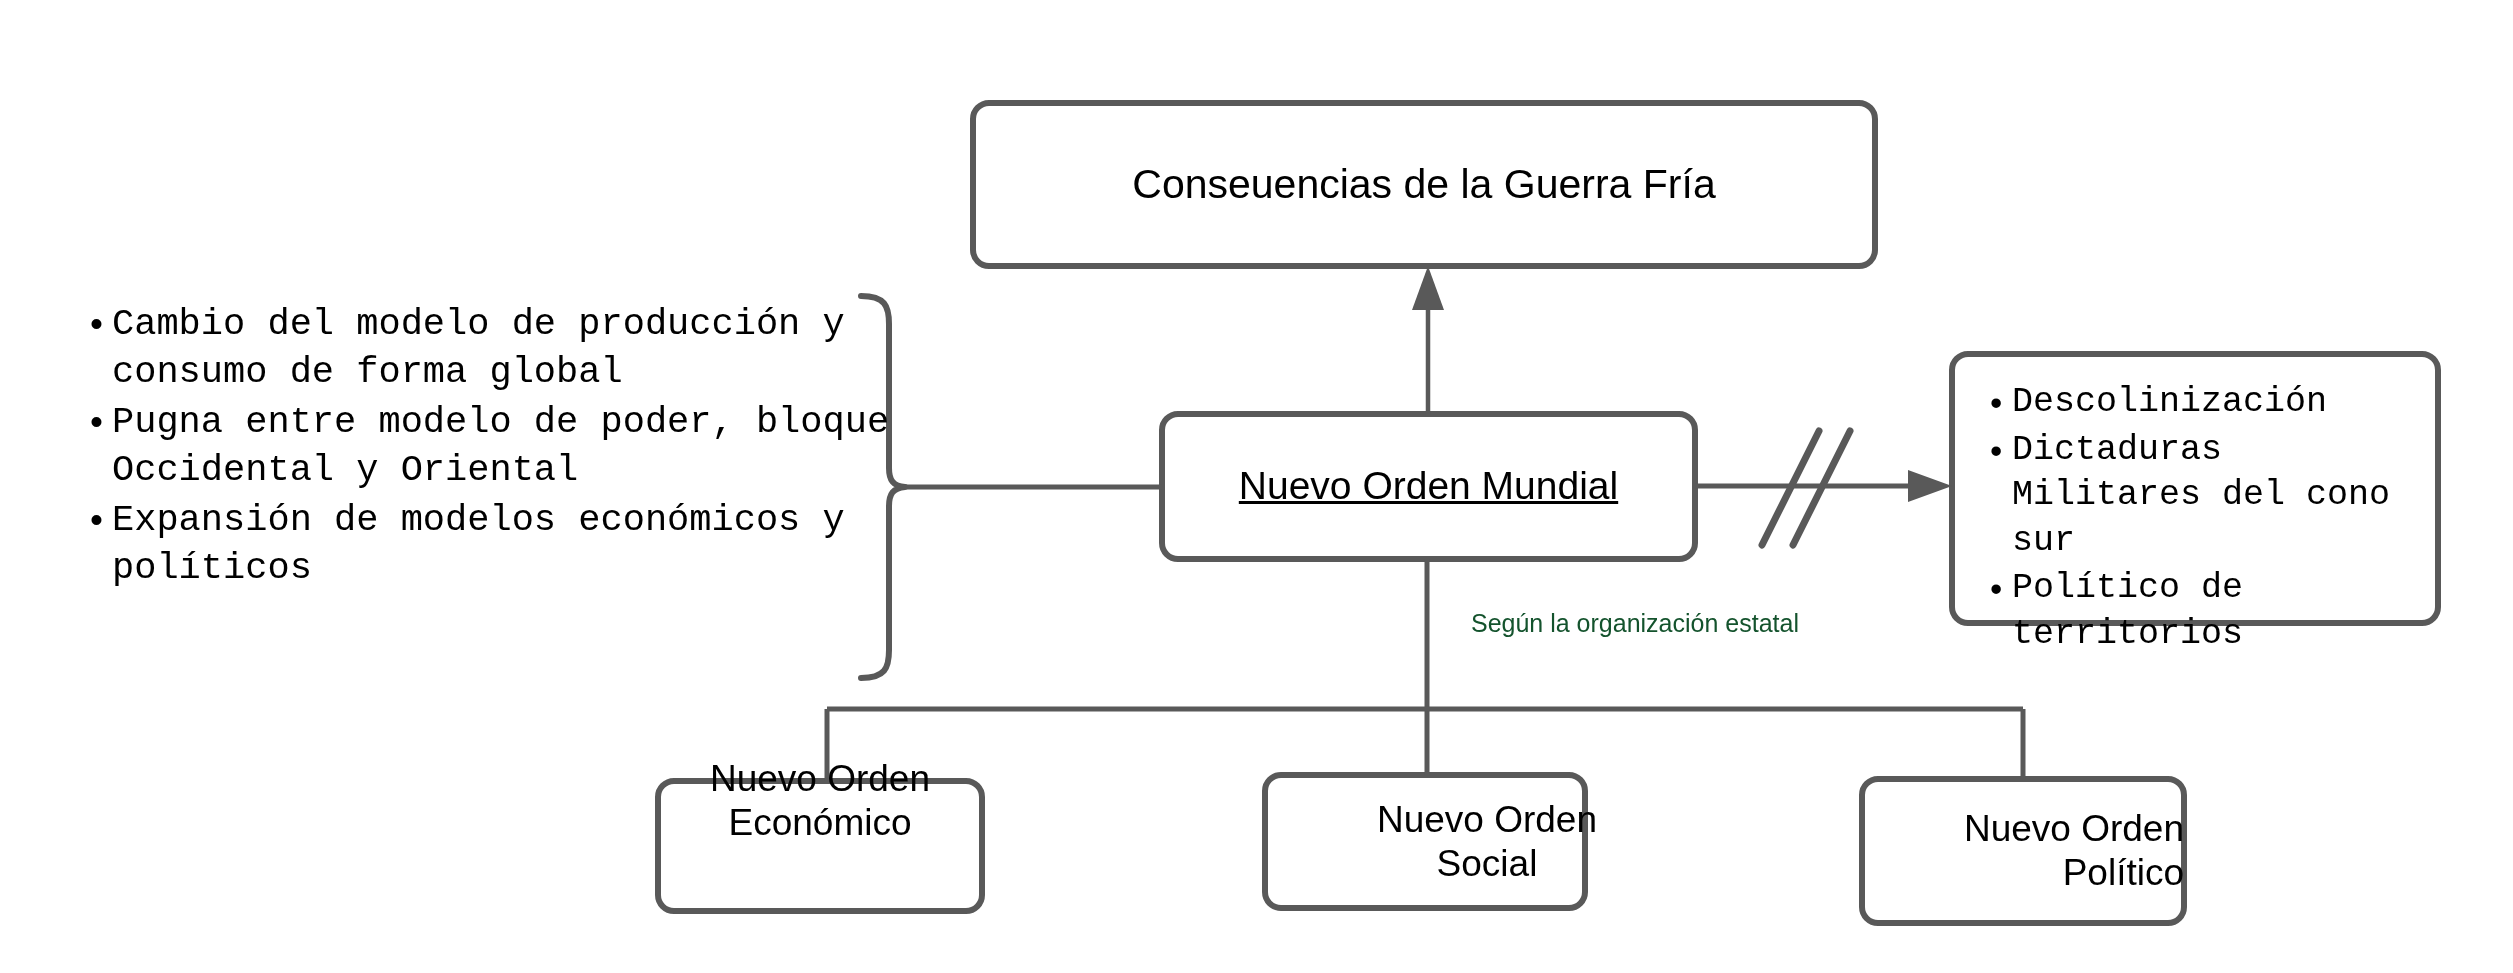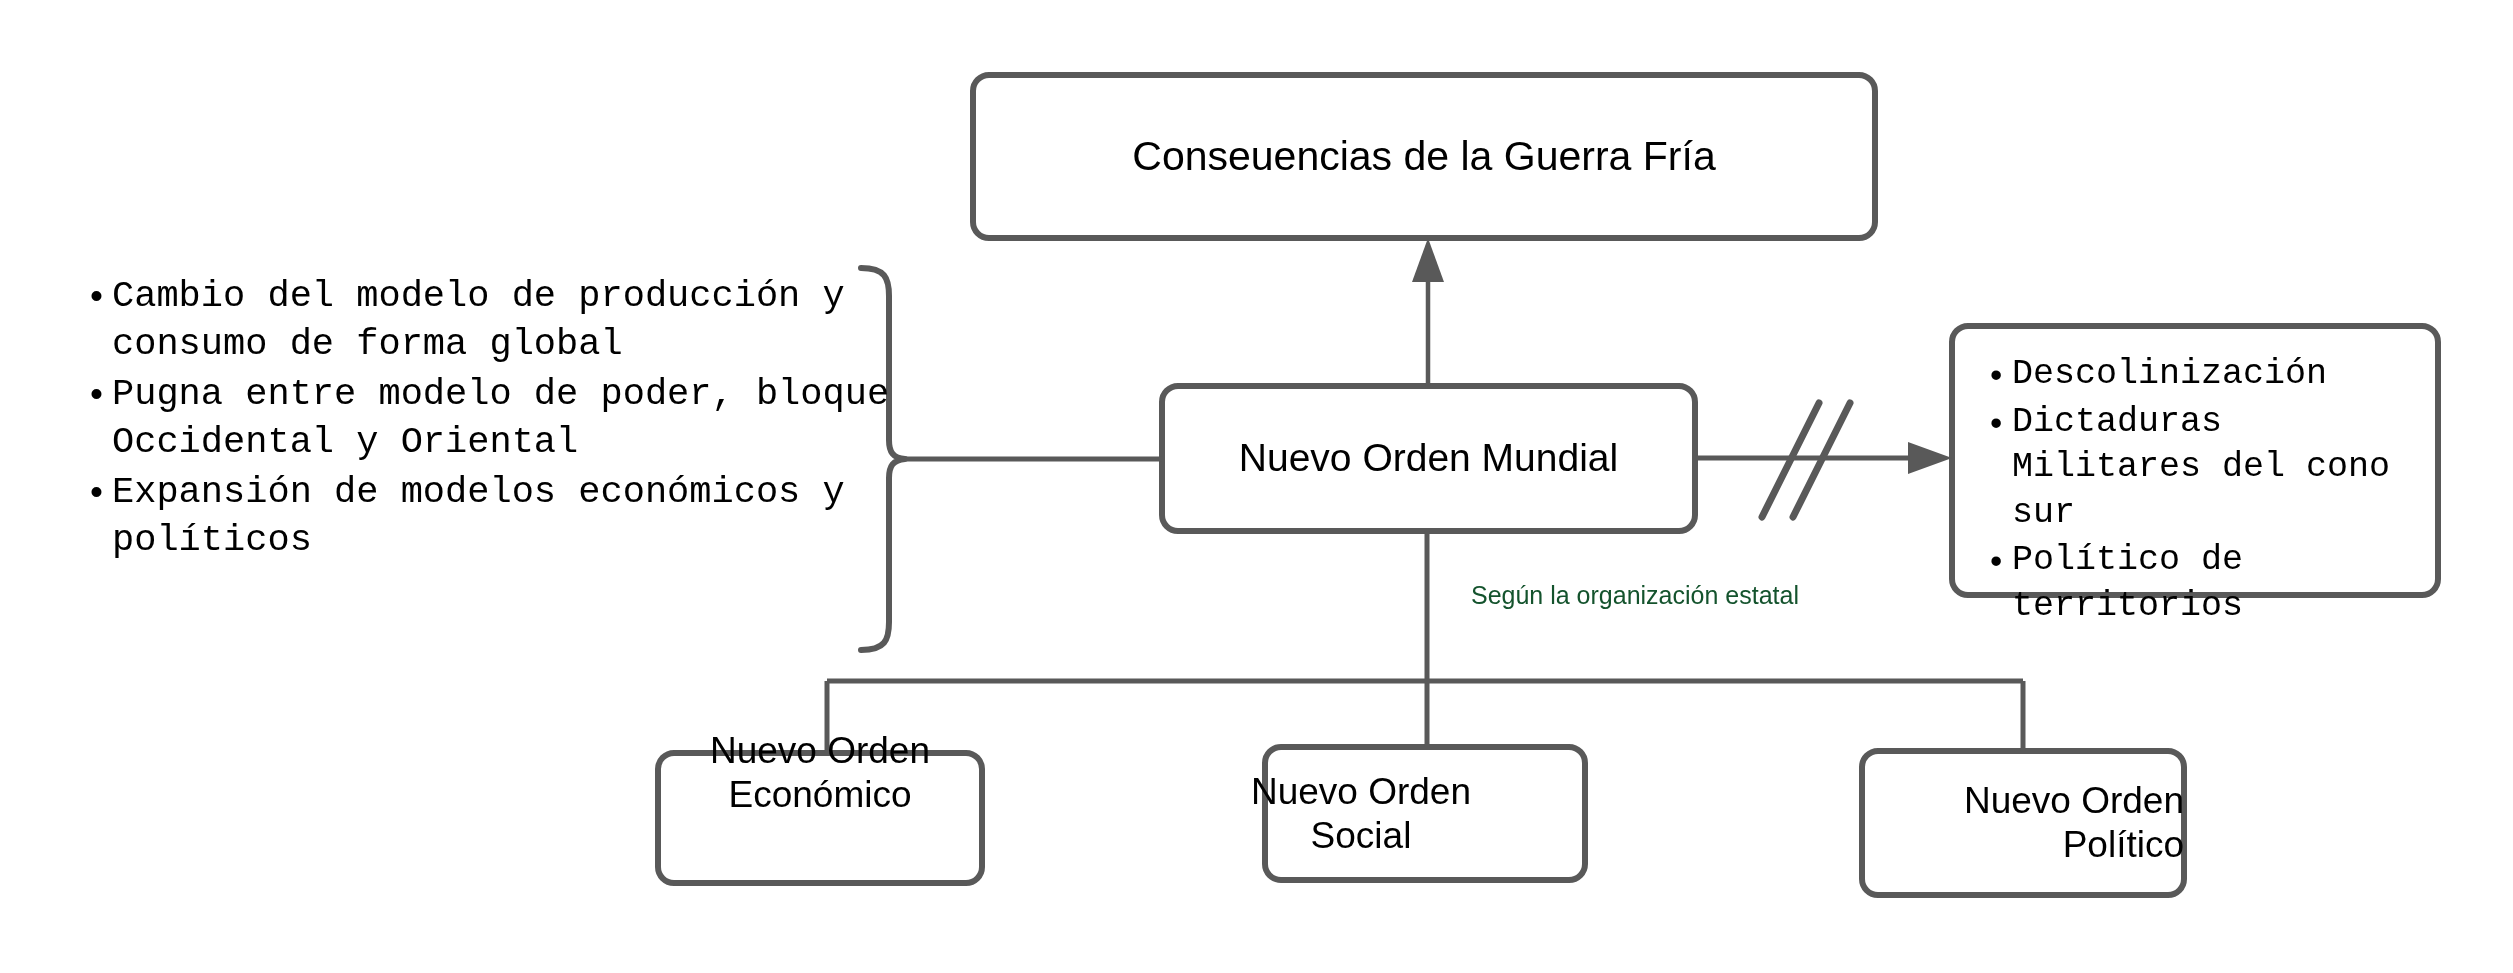--- a/index.html
+++ b/index.html
@@ -10,20 +10,21 @@
   body {
     width: 2513px;
     height: 973px;
     font-family: "Liberation Sans", sans-serif;
     overflow: hidden;
   }
   #diagram-root {
     position: relative;
     width: 2513px;
     height: 847px;
+    margin-top: 28px;
   }
   svg.diagram-canvas {
     position: absolute;
     left: 0;
     top: 0;
     width: 2513px;
     height: 973px;
   }
   .node-box {
     fill: #ffffff;
@@ -65,20 +66,21 @@
     text-align: center;
     color: #000000;
     line-height: 1.18;
     pointer-events: none;
   }
   .label-top {
     font-size: 41px;
   }
   .label-center {
     font-size: 39px;
+    text-decoration: underline;
   }
   .label-bottom {
     font-size: 37px;
   }
   .edge-caption {
     position: absolute;
     text-align: center;
     font-size: 25px;
     color: #14532d;
     line-height: 1.22;
@@ -163,21 +165,21 @@
     <path class="connector" d="M 827 681 L 827 753"></path>
     <path class="connector" d="M 2023 681 L 2023 751"></path>
   </svg>
 
   <div class="node-label label-top" style="left:973px; top:75px; width:902px; height:163px;">Conseuencias de la Guerra Fría</div>
 
   <div class="node-label label-center" style="left:1162px; top:386px; width:533px; height:145px;">Nuevo Orden Mundial</div>
 
   <div class="node-label label-bottom" style="left:658px; top:708px; width:324px; height:130px;">Nuevo Orden Económico</div>
 
-  <div class="node-label label-bottom" style="left:1201px; top:747px; width:320px; height:133px;">Nuevo Orden Social</div>
+  <div class="node-label label-bottom" style="left:1327px; top:747px; width:320px; height:133px;">Nuevo Orden Social</div>
 
   <div class="node-label label-bottom" style="left:1862px; top:751px; width:322px; height:144px;text-align:right;">Nuevo Orden Político</div>
 
   <div class="edge-caption" style="left:1440px; top:580px; width:390px;">Según la organización estatal</div>
 
   <ul class="bullet-list" id="left-bullets" style="top:272px;">
     <li>
       <span class="dot">•</span>
       <span class="txt">Cambio del modelo de producción y consumo de forma global</span>
     </li>

